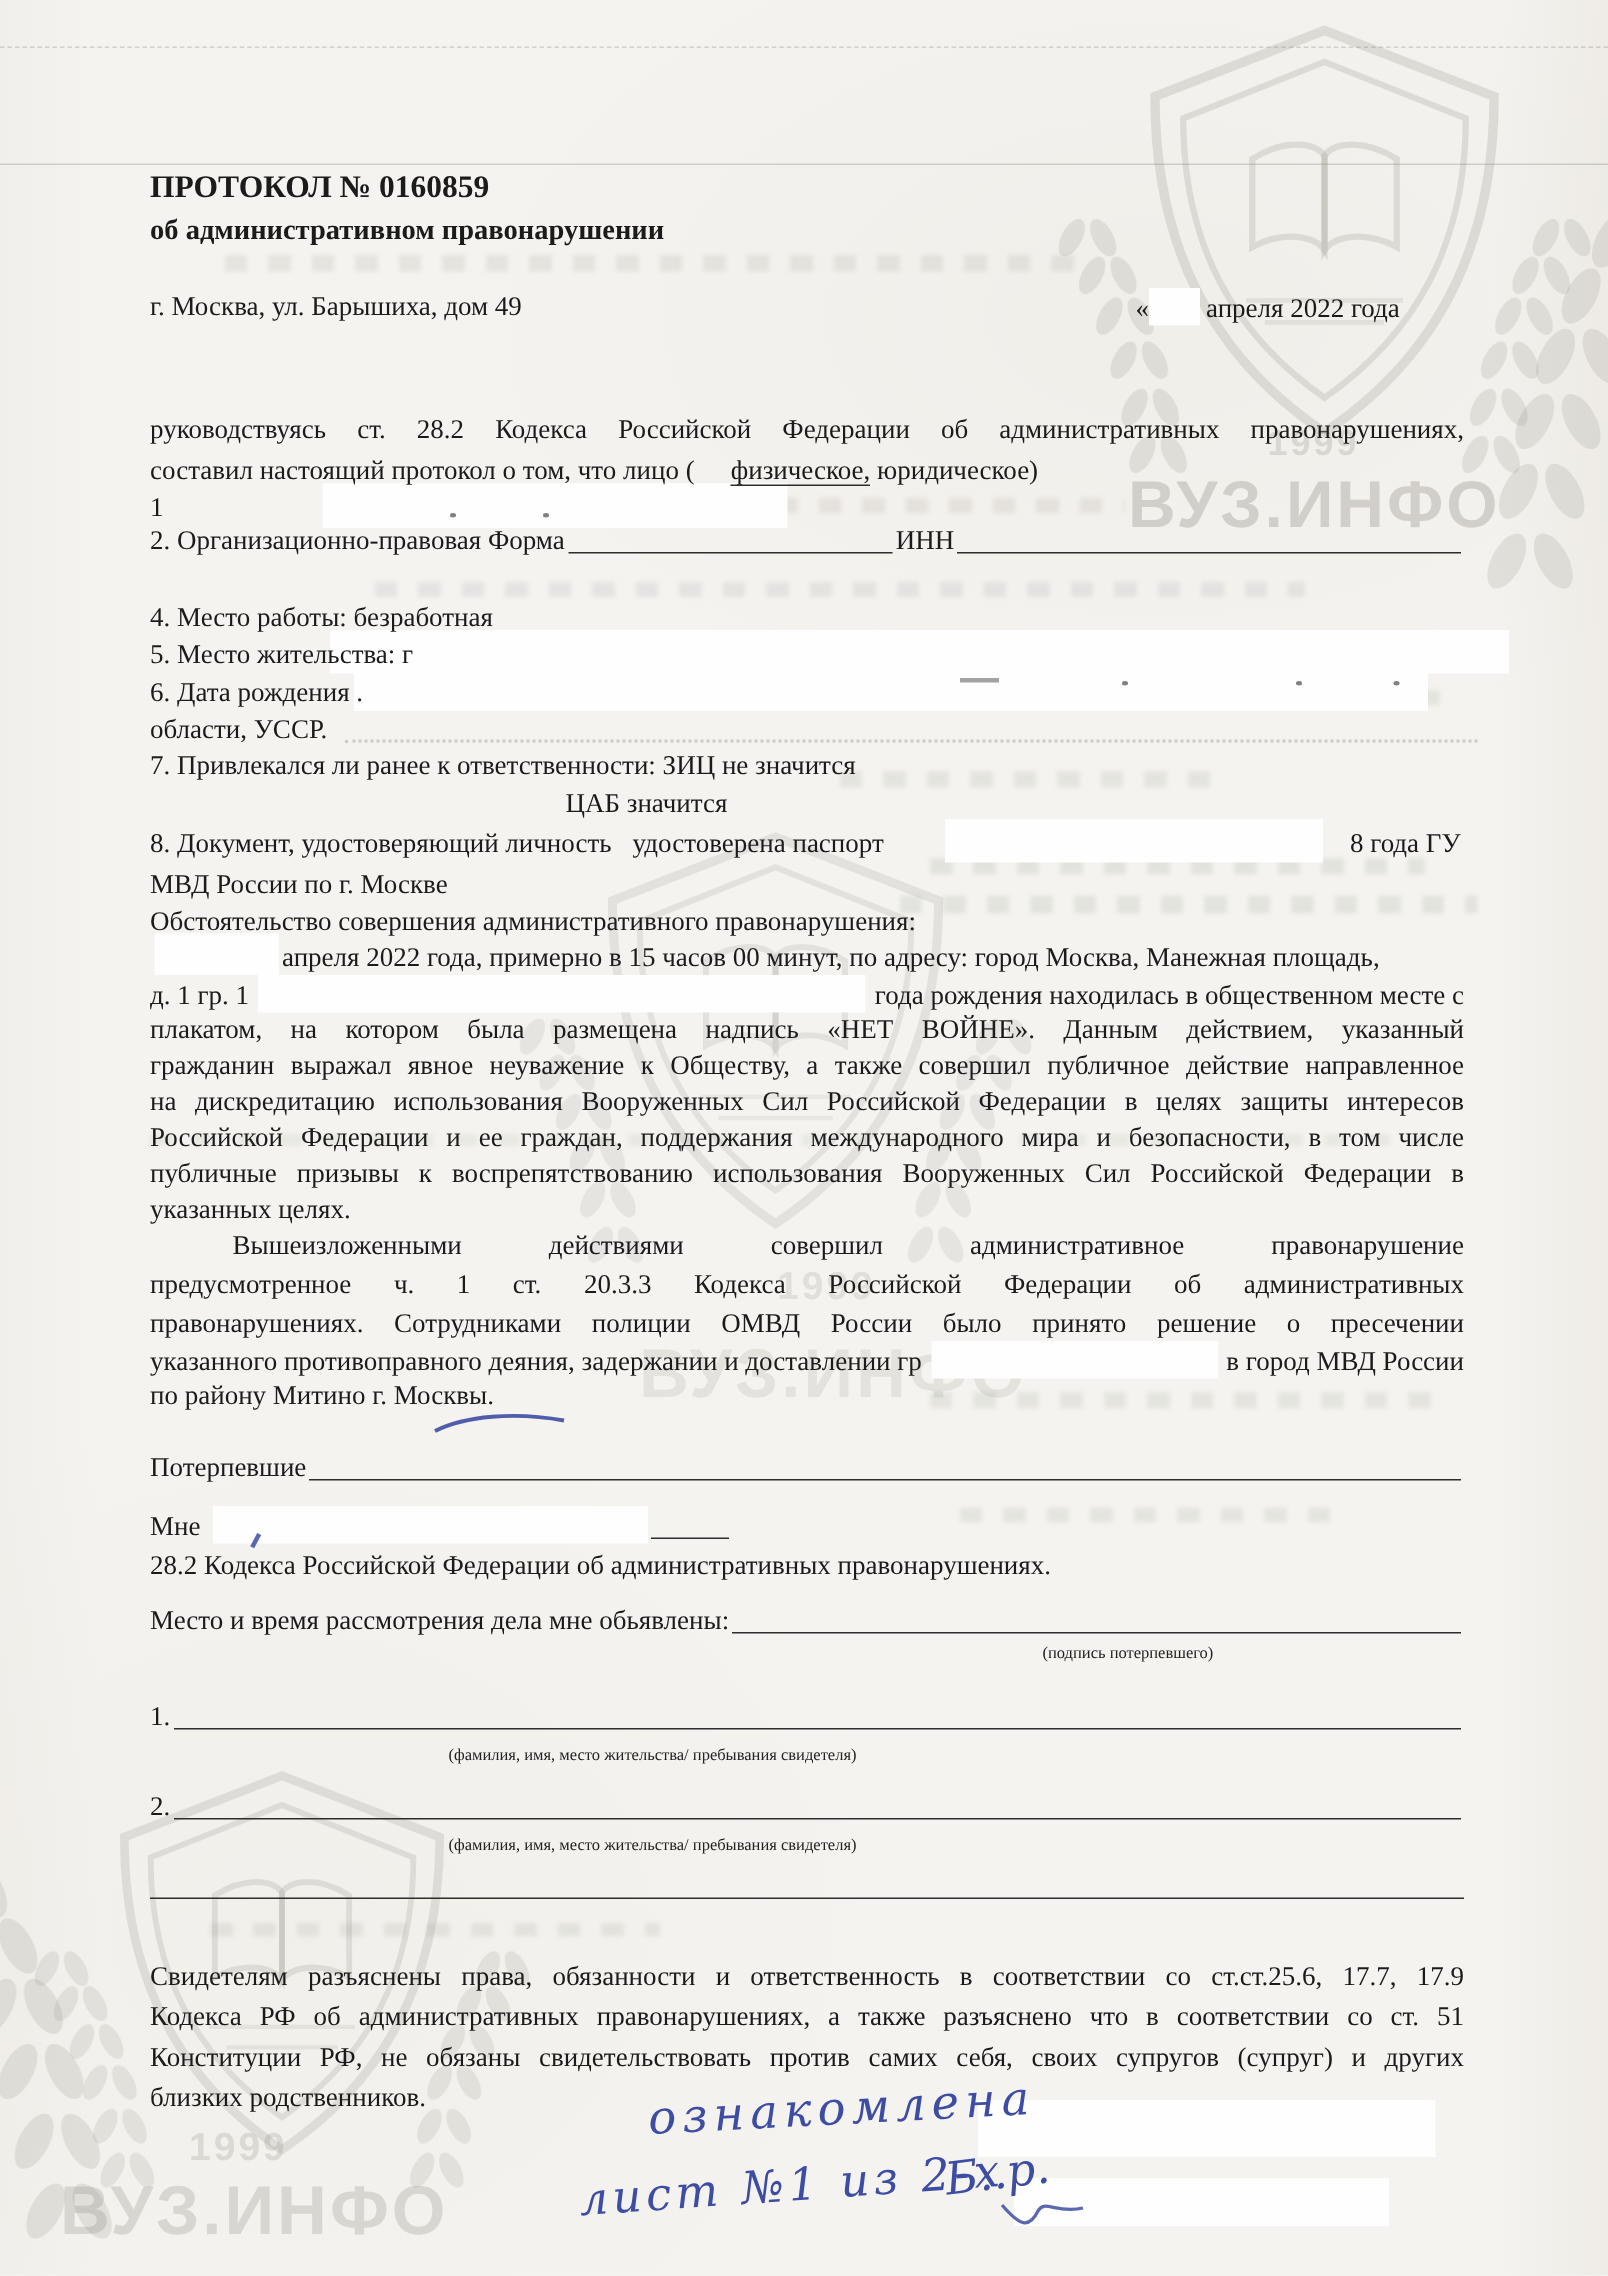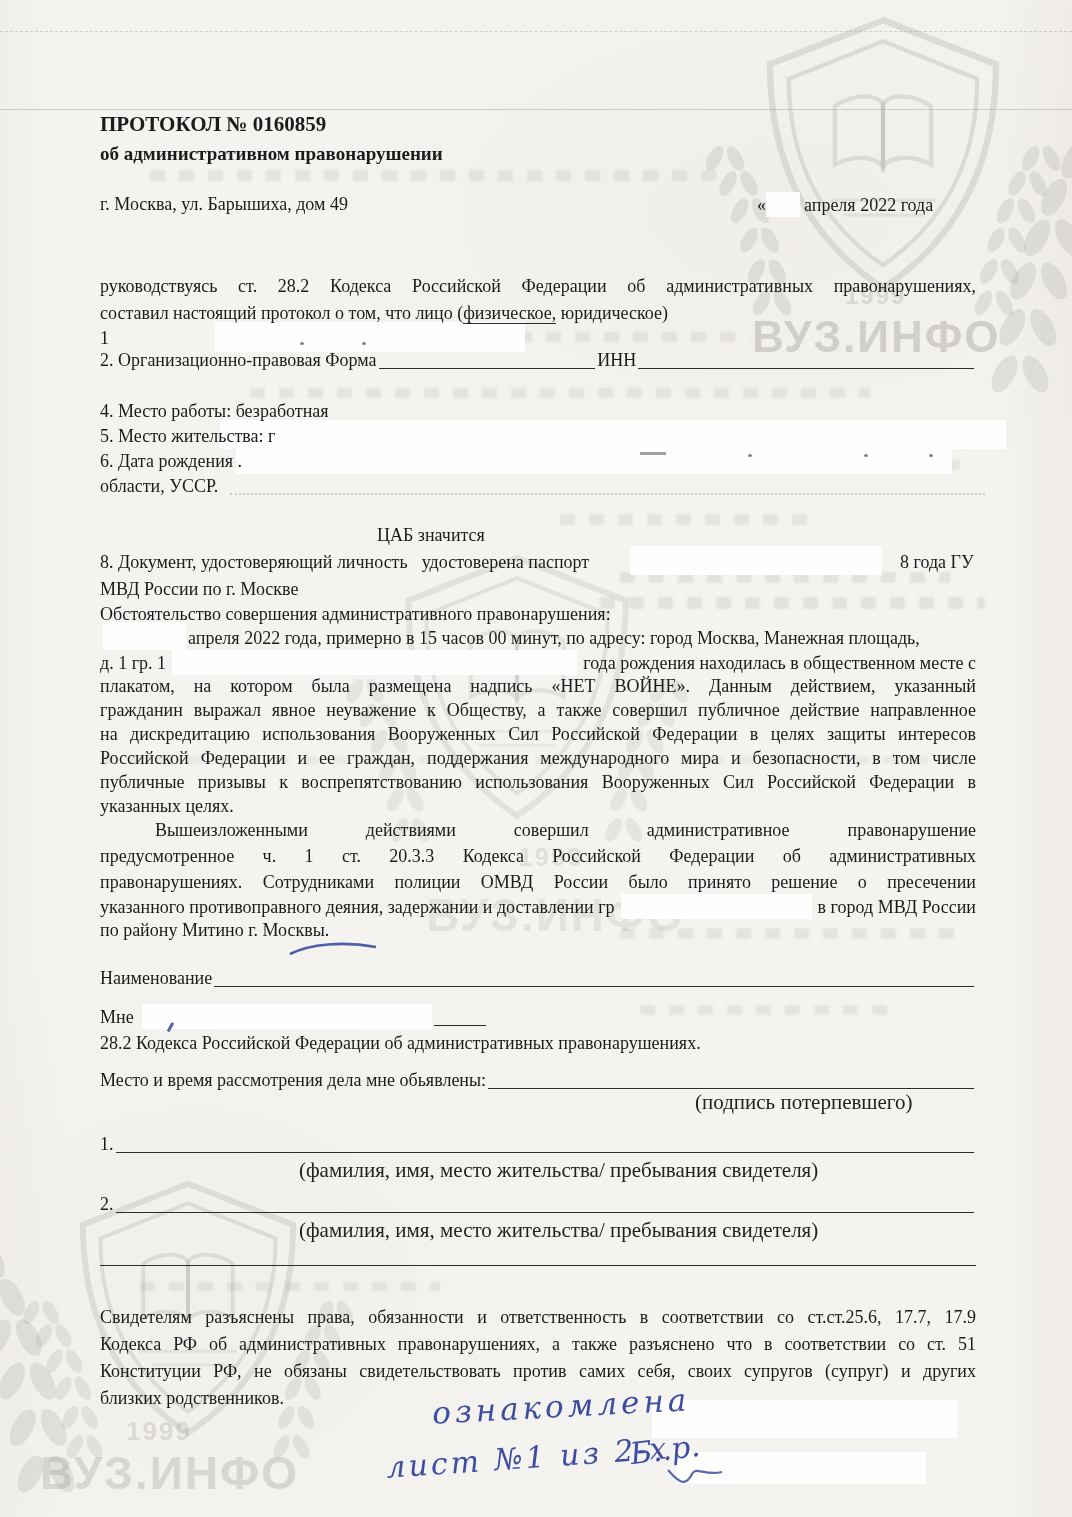--- a/index.html
+++ b/index.html
@@ -17,25 +17,25 @@
       linear-gradient(90deg, rgba(190,180,170,.06), transparent 6%, transparent 93%, rgba(185,175,165,.10)),
       radial-gradient(700px 420px at 72% 14%, rgba(205,198,188,.10), transparent 70%),
       radial-gradient(600px 500px at 18% 85%, rgba(205,198,188,.08), transparent 70%),
       #f5f3ef;
   }
   
   .l{position:absolute;left:100px;font-size:18px;line-height:24px;white-space:nowrap;}
   .j{width:876px;white-space:normal;text-align:justify;text-align-last:justify;}
   .b{font-weight:bold;}
   .c{width:876px;text-align:left;}
-  .small{font-size:21px;color:#222;}
+  .small{font-size:11px;color:#222;}
   .row{display:flex;align-items:flex-end;width:876px;}
   .row > span{white-space:nowrap;}
   .uf{flex:1 1 auto;border-bottom:1.5px solid #2d2d2d;height:0;margin:0 2px 3px 2px;}
-  .u{border-bottom:1.5px solid #2d2d2d;}
+  .u{border-bottom:1.5px solid #2d2d2d;margin-left:24px;}
   .wboxi{background:#fefefe;height:25px;align-self:flex-end;}
   
   .redact{position:absolute;background:#fefefe;}
   .ghost{position:absolute;filter:blur(1.3px);opacity:.13;
     background:repeating-linear-gradient(90deg, currentColor 0 15px, transparent 15px 29px);}
   .scanline{position:absolute;left:0;width:1072px;height:0;}
   .dot{position:absolute;width:4px;height:3px;background:#555;border-radius:50%;opacity:.75;}
   .dash{position:absolute;height:2.5px;background:#555;opacity:.55;}
   
   .wm-emblem{position:absolute;overflow:visible;}
@@ -168,20 +168,21 @@
     <span class="uf" style="flex:1"></span>
     <span>ИНН</span>
     <span class="uf" style="flex:1.55"></span>
   </div>
 
 
   <div class="l" style="top:399px">4. Место работы: безработная</div>
   <div class="l" style="top:424px">5. Место жительства: г</div>
   <div class="l" style="top:449px">6. Дата рождения .</div>
   <div class="l" style="top:474px">области, УССР.</div>
+  <div class="l" style="top:498px">7. Привлекался ли ранее к ответственности: ЗИЦ не значится</div>
   <div class="l" style="top:523px;left:377px">ЦАБ значится</div>
 
   <div class="l" style="top:550px"><span>8. Документ, удостоверяющий личность</span><span style="margin-left:14px">удостоверена паспорт</span></div>
   <div class="l" style="top:550px;left:900px">8 года ГУ</div>
   <div class="l" style="top:577px">МВД России по г. Москве</div>
 
   <div class="l" style="top:602px">Обстоятельство совершения административного правонарушения:</div>
   <div class="l" style="top:626px;left:188px">апреля 2022 года, примерно в 15 часов 00 минут, по адресу: город Москва, Манежная площадь,</div>
 
   <div class="l row" style="top:650px">
@@ -205,21 +206,21 @@
     <span>указанного противоправного деяния, задержании и доставлении гр</span>
     <span class="wboxi" style="flex:1;margin:0 6px"></span>
     <span>в город МВД России</span>
   </div>
   <div class="l" style="top:918px">по району Митино г. Москвы.</div>
 
   <svg style="position:absolute;left:288px;top:940px;width:92px;height:18px;overflow:visible">
     <path d="M2 14 C22 4 55 1 88 7" fill="none" stroke="#3d4da3" stroke-width="2.6" opacity=".9"></path>
   </svg>
   <div class="l row" style="top:966px">
-    <span>Наименование</span>
+    <span>Потерпевшие</span>
     <span class="uf"></span>
   </div>
 
   <div class="l row" style="top:1004px">
     <span>Мне</span>
     <span class="wboxi" style="width:290px;margin-left:8px"></span>
     <span class="uf" style="flex:0 0 52px"></span>
   </div>
   <div class="l" style="top:1031px">28.2 Кодекса Российской Федерации об административных правонарушениях.</div>
   <div style="position:absolute;left:169px;top:1022px;width:2.5px;height:10px;background:#3d4da3;transform:rotate(28deg);opacity:.85"></div>

